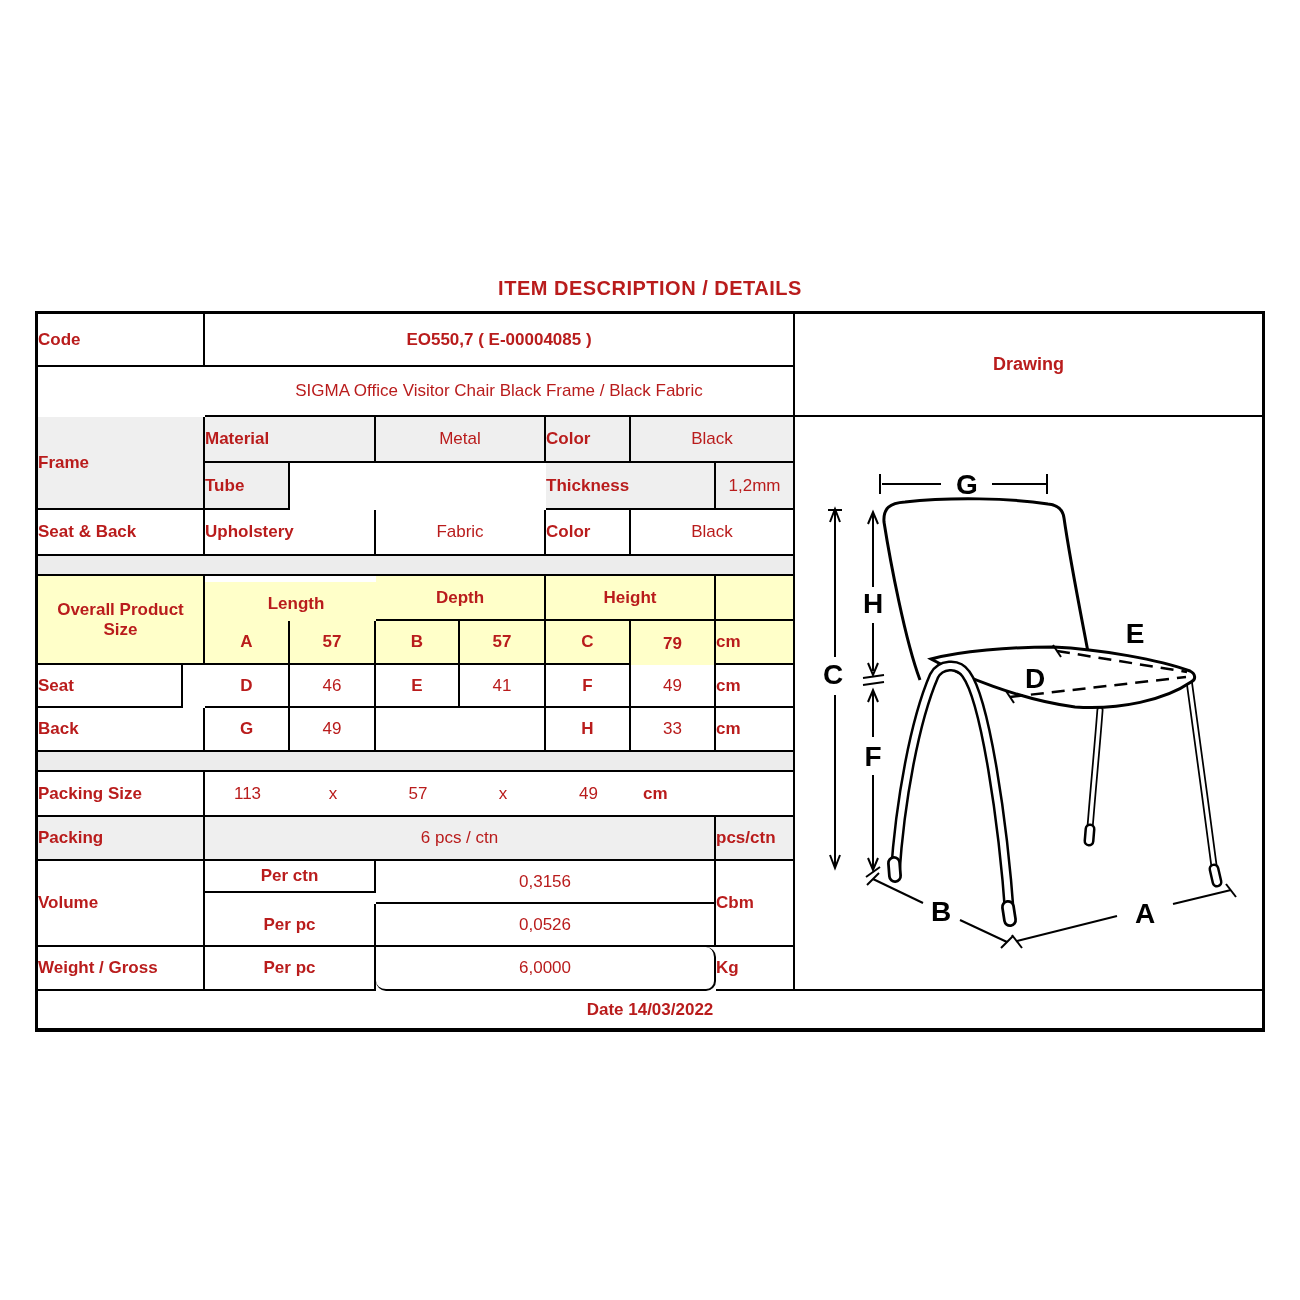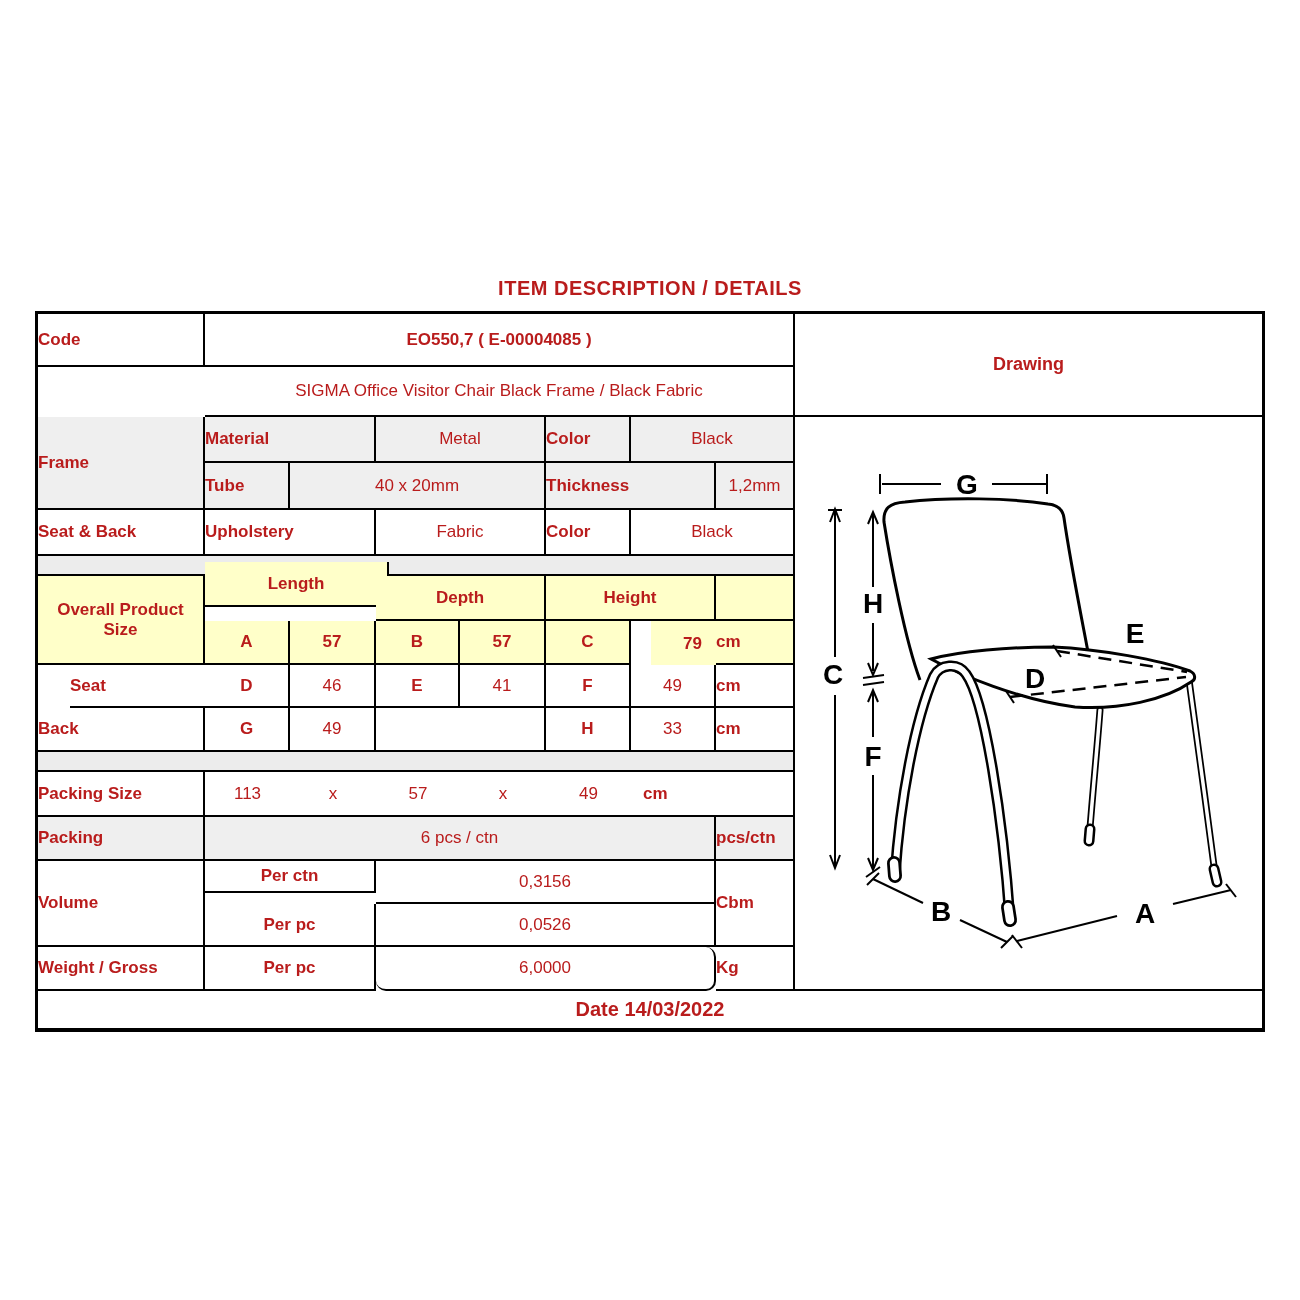--- a/index.html
+++ b/index.html
@@ -34,21 +34,21 @@
     border-bottom:2px solid #000;display:flex;align-items:center;justify-content:center;
     font-size:18px;font-weight:bold;background:#fff;text-align:right;
   }
   .draw-cell{
     position:absolute;box-sizing:border-box;left:757px;top:103px;width:467px;height:574px;
     border-bottom:2px solid #000;background:#fff;
   }
   .date-row{
     position:absolute;left:0;top:677px;width:1224px;height:37px;
     display:flex;align-items:center;justify-content:center;
-    font-size:20px;font-weight:bold;background:#fff;
+    font-size:17px;font-weight:bold;background:#fff;
   }
   
   .ln{stroke:#000;stroke-width:2;fill:none;}
   .tk{stroke:#000;stroke-width:2;fill:none;}
   .dsh{stroke:#000;stroke-width:2.5;fill:none;stroke-dasharray:13 8;}
   .outl{stroke:#000;stroke-width:3;fill:#fff;}
   .tubeB{stroke:#000;stroke-width:11;fill:none;stroke-linecap:round;}
   .tubeW{stroke:#fff;stroke-width:6;fill:none;stroke-linecap:round;}
   .legB{stroke:#000;stroke-width:7;fill:none;stroke-linecap:round;}
   .legW{stroke:#fff;stroke-width:3.5;fill:none;stroke-linecap:round;}
@@ -72,50 +72,49 @@
 
     <div class="c ctr" style="left:167px;top:53px;width:590px;height:50px;">SIGMA Office Visitor Chair Black Frame / Black Fabric</div>
 
     <div class="c lbl gray" style="left:0;top:103px;width:167px;height:93px;">Frame</div>
     <div class="c lbl gray" style="left:167px;top:103px;width:171px;height:46px;">Material</div>
     <div class="c ctr gray" style="left:338px;top:103px;width:170px;height:46px;">Metal</div>
     <div class="c lbl gray" style="left:508px;top:103px;width:85px;height:46px;">Color</div>
     <div class="c ctr gray" style="left:593px;top:103px;width:164px;height:46px;">Black</div>
 
     <div class="c lbl gray" style="left:167px;top:149px;width:85px;height:47px;">Tube</div>
-    <div class="c ctr gray" style="left:252px;top:149px;width:256px;height:47px;">40 x 20mm</div>
     <div class="c lbl gray" style="left:508px;top:149px;width:170px;height:47px;">Thickness</div>
     <div class="c ctr gray" style="left:678px;top:149px;width:79px;height:47px;">1,2mm</div>
 
     <div class="c lbl" style="left:0;top:196px;width:167px;height:46px;">Seat &amp; Back</div>
     <div class="c lbl" style="left:167px;top:196px;width:171px;height:46px;">Upholstery</div>
     <div class="c ctr" style="left:338px;top:196px;width:170px;height:46px;">Fabric</div>
     <div class="c lbl" style="left:508px;top:196px;width:85px;height:46px;">Color</div>
     <div class="c ctr" style="left:593px;top:196px;width:164px;height:46px;">Black</div>
 
     <div class="c gap" style="left:0;top:242px;width:757px;height:20px;"></div>
 
     <div class="c ctr yellow col2 b" style="left:0;top:262px;width:167px;height:89px;">
       <span>Overall Product</span>
       <span>Size</span>
     </div>
-    <div class="c ctr yellow b" style="left:167px;top:248px;width:184px;height:45px;">Length</div>
+    <div class="c ctr yellow b" style="left:167px;top:268px;width:184px;height:45px;">Length</div>
     <div class="c ctr yellow b" style="left:338px;top:262px;width:170px;height:45px;">Depth</div>
     <div class="c ctr yellow b" style="left:508px;top:262px;width:170px;height:45px;">Height</div>
     <div class="c yellow" style="left:678px;top:262px;width:79px;height:45px;"></div>
 
     <div class="c ctr yellow b" style="left:167px;top:307px;width:85px;height:44px;">A</div>
     <div class="c ctr yellow b" style="left:252px;top:307px;width:86px;height:44px;">57</div>
     <div class="c ctr yellow b" style="left:338px;top:307px;width:84px;height:44px;">B</div>
     <div class="c ctr yellow b" style="left:422px;top:307px;width:86px;height:44px;">57</div>
     <div class="c ctr yellow b" style="left:508px;top:307px;width:85px;height:44px;">C</div>
-    <div class="c ctr yellow b" style="left:613px;top:307px;width:85px;height:48px;">79</div>
+    <div class="c ctr yellow b" style="left:593px;top:307px;width:85px;height:48px;">79</div>
     <div class="c lbl yellow" style="left:678px;top:307px;width:79px;height:44px;">cm</div>
 
-    <div class="c lbl" style="left:0;top:351px;width:145px;height:43px;margin-left:32px;">Seat</div>
+    <div class="c lbl" style="left:0;top:351px;width:145px;height:43px;">Seat</div>
     <div class="c ctr b" style="left:167px;top:351px;width:85px;height:43px;">D</div>
     <div class="c ctr" style="left:252px;top:351px;width:86px;height:43px;">46</div>
     <div class="c ctr b" style="left:338px;top:351px;width:84px;height:43px;">E</div>
     <div class="c ctr" style="left:422px;top:351px;width:86px;height:43px;">41</div>
     <div class="c ctr b" style="left:508px;top:351px;width:85px;height:43px;">F</div>
     <div class="c ctr" style="left:593px;top:351px;width:85px;height:43px;">49</div>
     <div class="c lbl" style="left:678px;top:351px;width:79px;height:43px;">cm</div>
 
     <div class="c lbl" style="left:0;top:394px;width:167px;height:44px;">Back</div>
     <div class="c ctr b" style="left:167px;top:394px;width:85px;height:44px;">G</div>

